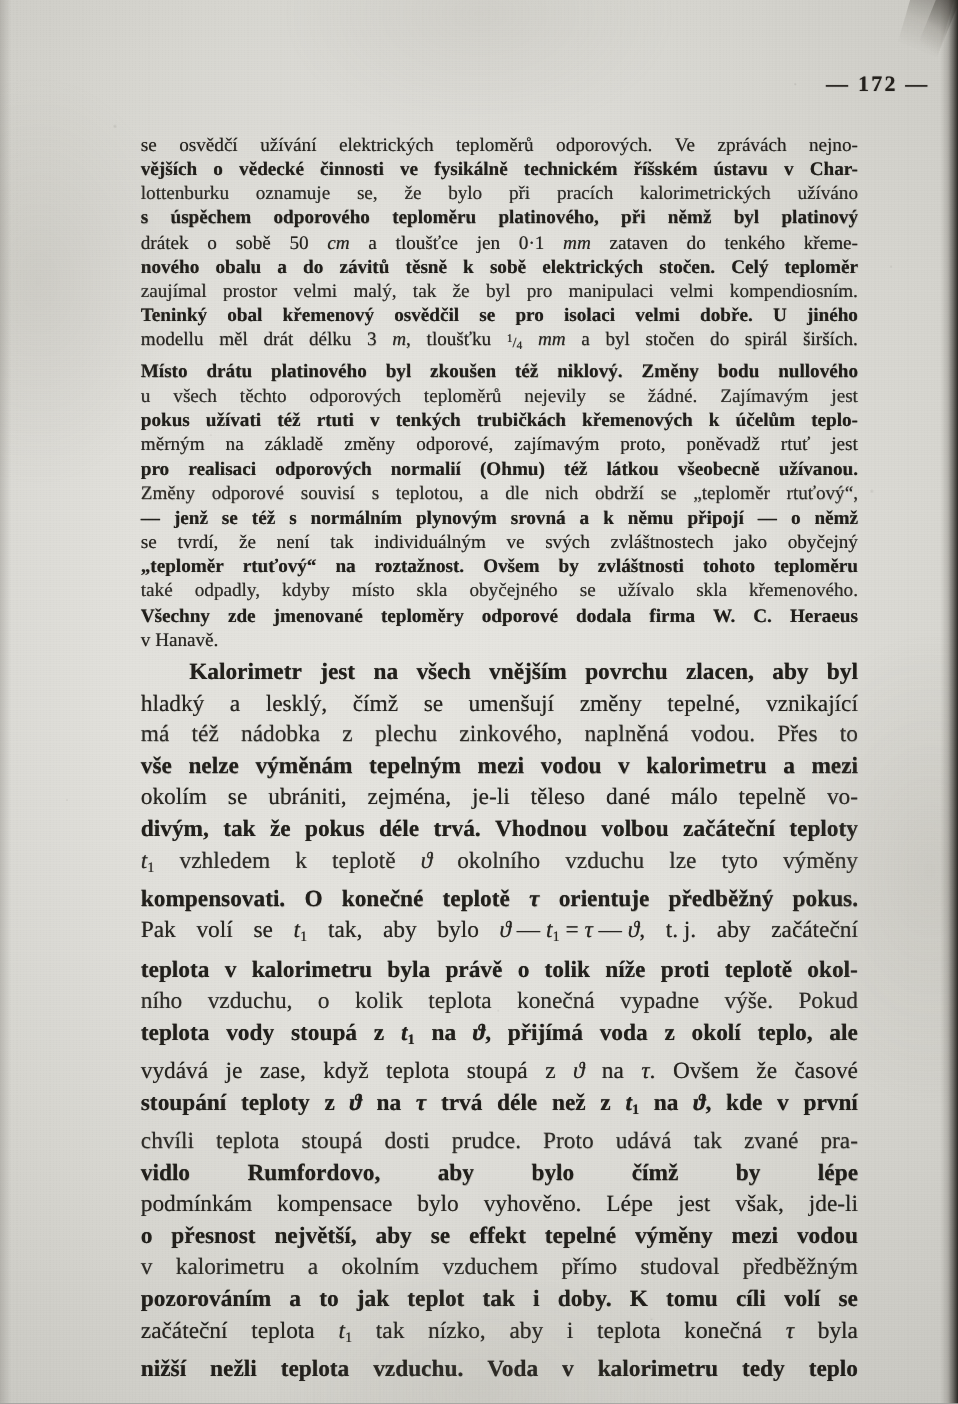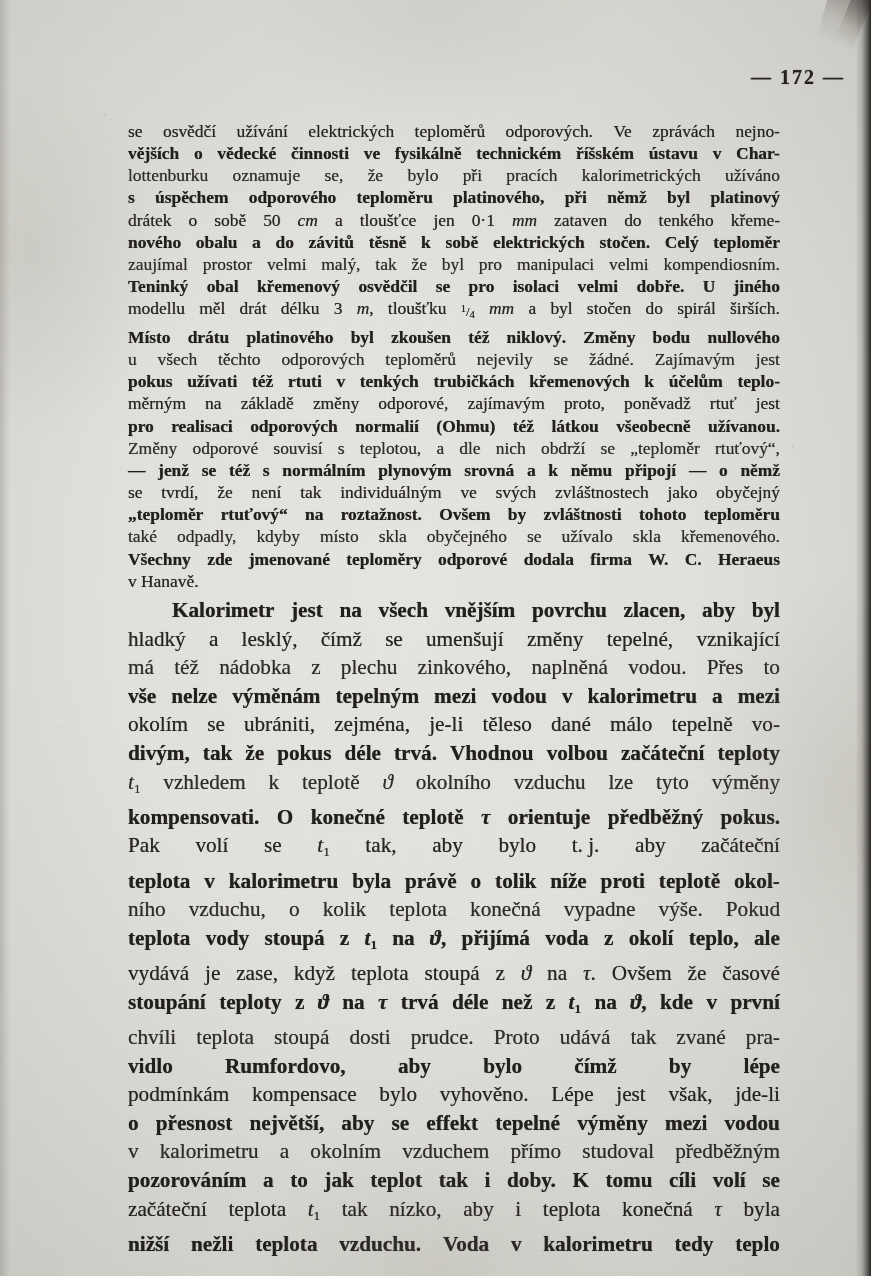--- a/index.html
+++ b/index.html
@@ -532,20 +532,21 @@
           <i class="w">pokus.</i>
         </span>
       <span class="ln ink-a">
           <i class="w">Pak</i>
           <i class="w">volí</i>
           <i class="w">se</i>
           <i class="w"><span class="mathv">t</span><span class="sub">1</span></i>
           <i class="w">tak,</i>
           <i class="w">aby</i>
           <i class="w">bylo</i>
+          <i class="w"><span class="mathv">ϑ</span> — <span class="mathv">t</span><span class="sub">1</span> = <span class="mathv">τ</span> — <span class="mathv">ϑ</span>,</i>
           <i class="w">t.&nbsp;j.</i>
           <i class="w">aby</i>
           <i class="w">začáteční</i>
         </span>
       <span class="ln ink-c">
           <i class="w">teplota</i>
           <i class="w">v</i>
           <i class="w">kalorimetru</i>
           <i class="w">byla</i>
           <i class="w">právě</i>

